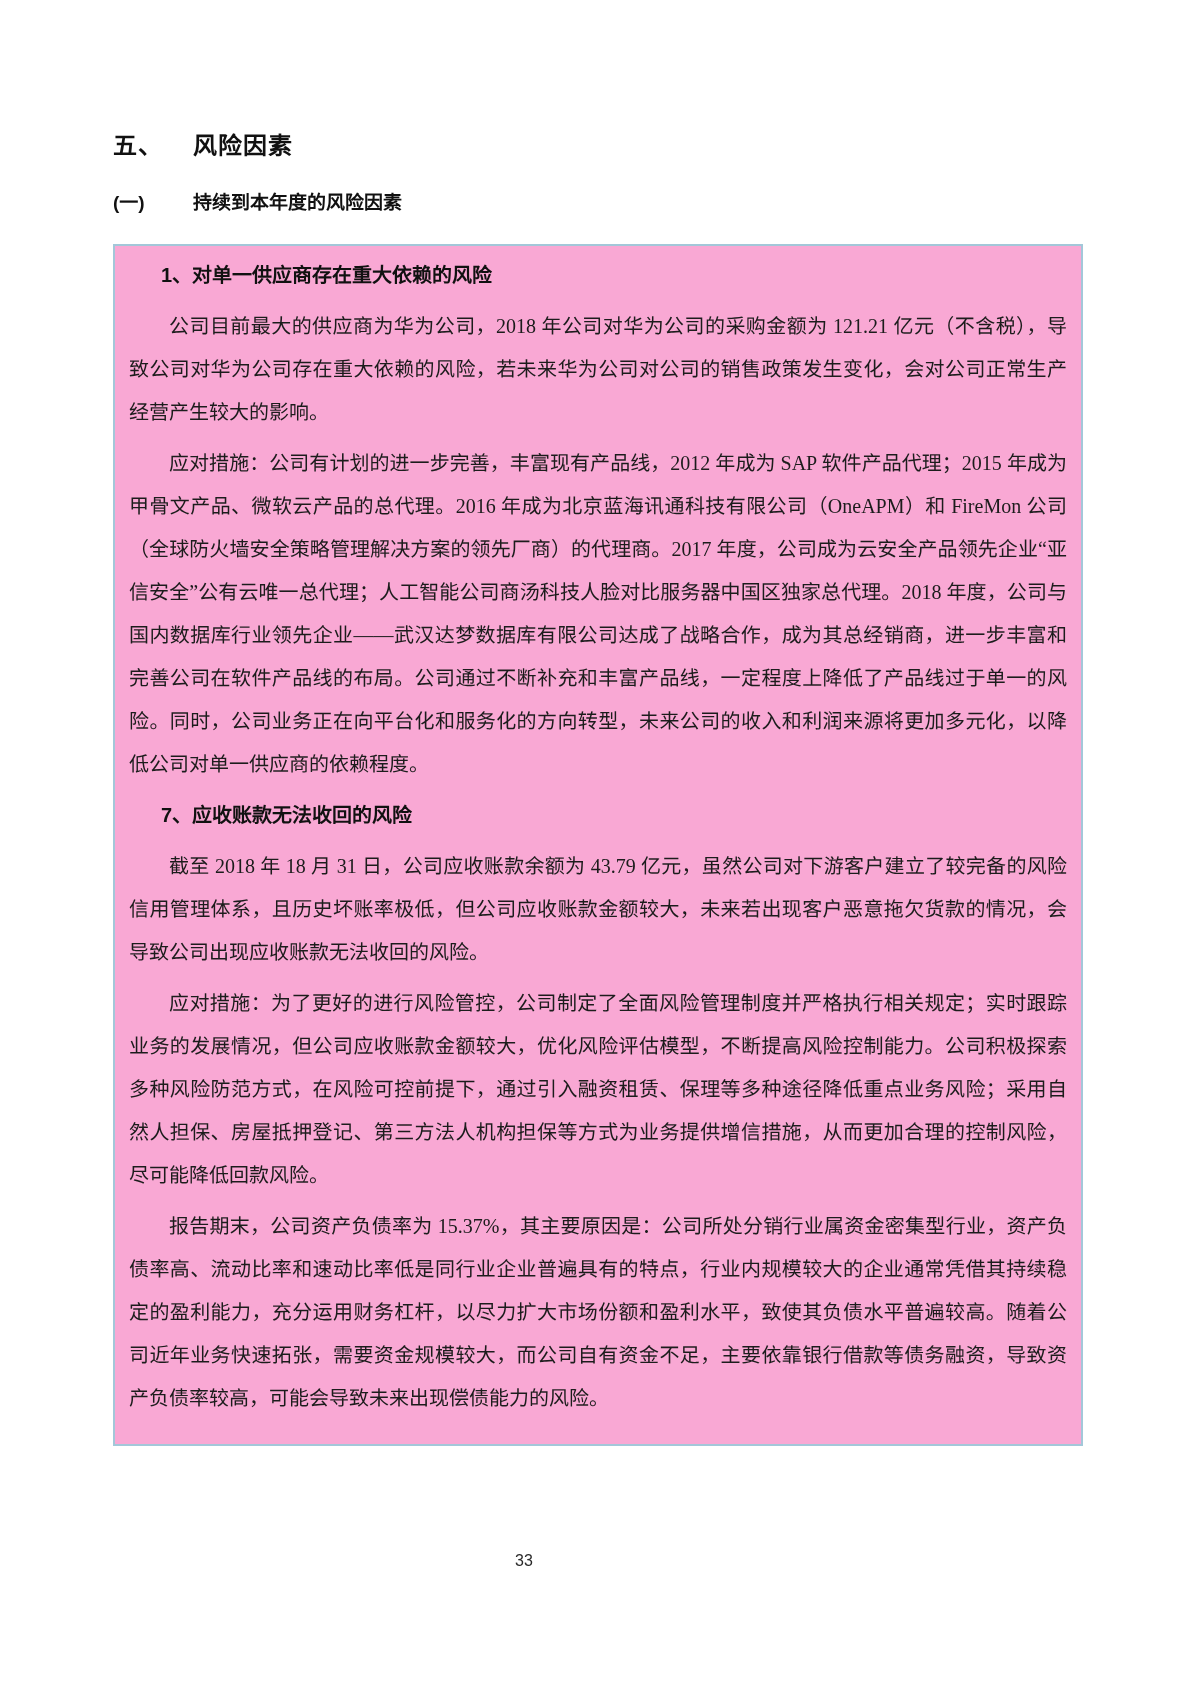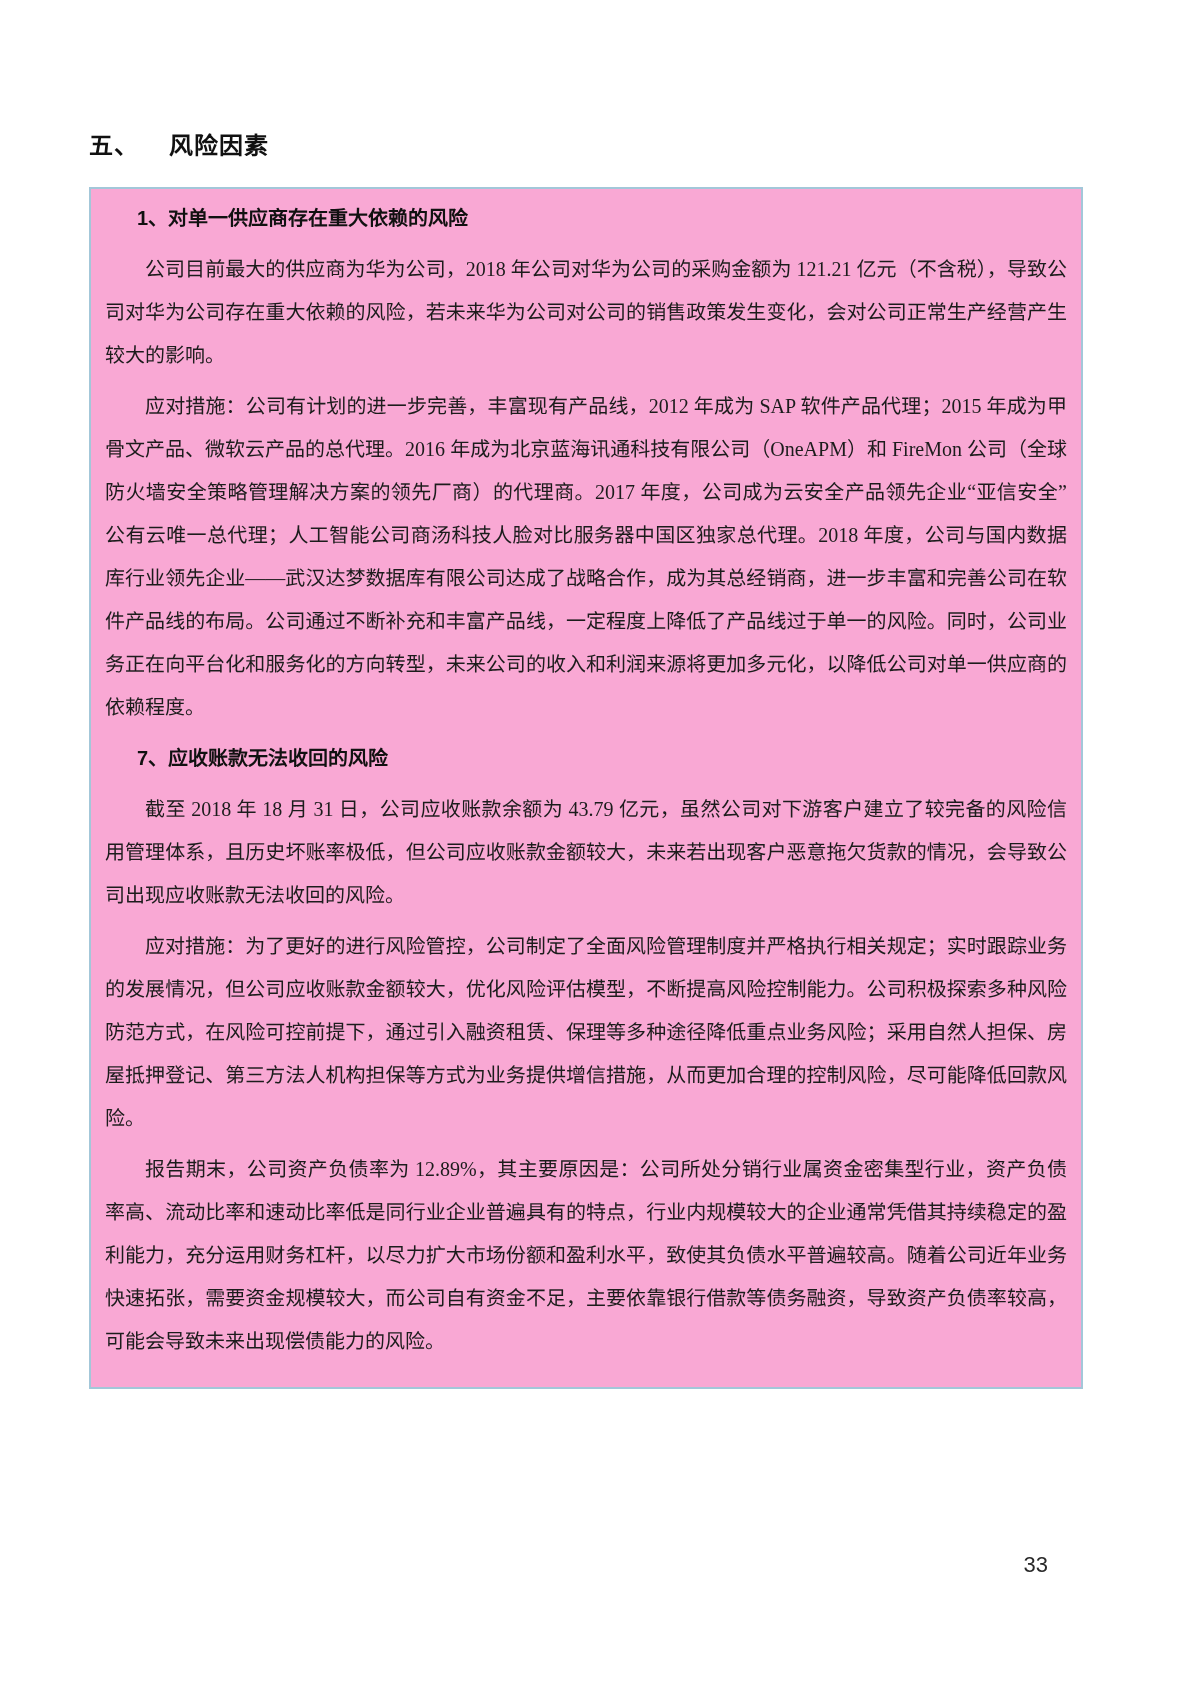--- a/index.html
+++ b/index.html
@@ -8,21 +8,21 @@
     background: #ffffff;
   }
   body {
     width: 1200px;
     min-height: 1697px;
     font-family: "Liberation Serif", "DejaVu Serif", serif;
     color: #1c1c1c;
     position: relative;
   }
   .content {
-    padding: 126px 117px 0 89px;
+    padding: 126px 117px 0 113px;
   }
   .h1 {
     margin: 0 0 26px 0;
     font-family: "Liberation Sans", "DejaVu Sans", sans-serif;
     font-size: 24px;
     font-weight: bold;
     color: #111;
     letter-spacing: 1px;
   }
   .h1 .num { display: inline-block; width: 80px; }
@@ -57,43 +57,44 @@
     line-height: 43px;
     text-indent: 2em;
     text-align: justify;
     color: #1c1c1c;
   }
   .page-number {
     position: absolute;
     left: 0;
     width: 1048px;
     top: 1552px;
-    text-align: right;
+    text-align: center;
     font-family: "Liberation Sans", "DejaVu Sans", sans-serif;
-    font-size: 22px;
+    font-size: 16px;
     color: #2a2a2a;
   }
 </style>
 </head>
 <body>
 
 <div class="content">
 
   <h1 class="h1"><span class="num">五、</span><span>风险因素</span></h1>
 
+  <h2 class="h2"><span class="num">(一)</span><span>持续到本年度的风险因素</span></h2>
 
   <div class="risk-box">
 
     <h3>1、对单一供应商存在重大依赖的风险</h3>
     <p>公司目前最大的供应商为华为公司，2018 年公司对华为公司的采购金额为 121.21 亿元（不含税），导致公司对华为公司存在重大依赖的风险，若未来华为公司对公司的销售政策发生变化，会对公司正常生产经营产生较大的影响。</p>
     <p>应对措施：公司有计划的进一步完善，丰富现有产品线，2012 年成为 SAP 软件产品代理；2015 年成为甲骨文产品、微软云产品的总代理。2016 年成为北京蓝海讯通科技有限公司（OneAPM）和 FireMon 公司（全球防火墙安全策略管理解决方案的领先厂商）的代理商。2017 年度，公司成为云安全产品领先企业“亚信安全”公有云唯一总代理；人工智能公司商汤科技人脸对比服务器中国区独家总代理。2018 年度，公司与国内数据库行业领先企业——武汉达梦数据库有限公司达成了战略合作，成为其总经销商，进一步丰富和完善公司在软件产品线的布局。公司通过不断补充和丰富产品线，一定程度上降低了产品线过于单一的风险。同时，公司业务正在向平台化和服务化的方向转型，未来公司的收入和利润来源将更加多元化，以降低公司对单一供应商的依赖程度。</p>
 
     <h3>7、应收账款无法收回的风险</h3>
     <p>截至 2018 年 18 月 31 日，公司应收账款余额为 43.79 亿元，虽然公司对下游客户建立了较完备的风险信用管理体系，且历史坏账率极低，但公司应收账款金额较大，未来若出现客户恶意拖欠货款的情况，会导致公司出现应收账款无法收回的风险。</p>
     <p>应对措施：为了更好的进行风险管控，公司制定了全面风险管理制度并严格执行相关规定；实时跟踪业务的发展情况，但公司应收账款金额较大，优化风险评估模型，不断提高风险控制能力。公司积极探索多种风险防范方式，在风险可控前提下，通过引入融资租赁、保理等多种途径降低重点业务风险；采用自然人担保、房屋抵押登记、第三方法人机构担保等方式为业务提供增信措施，从而更加合理的控制风险，尽可能降低回款风险。</p>
 
-    <p>报告期末，公司资产负债率为 12.89%，其主要原因是：公司所处分销行业属资金密集型行业，资产负债率高、流动比率和速动比率低是同行业企业普遍具有的特点，行业内规模较大的企业通常凭借其持续稳定的盈利能力，充分运用财务杠杆，以尽力扩大市场份额和盈利水平，致使其负债水平普遍较高。随着公司近年业务快速拓张，需要资金规模较大，而公司自有资金不足，主要依靠银行借款等债务融资，导致资产负债率较高，可能会导致未来出现偿债能力的风险。</p>
+    <p>报告期末，公司资产负债率为 15.37%，其主要原因是：公司所处分销行业属资金密集型行业，资产负债率高、流动比率和速动比率低是同行业企业普遍具有的特点，行业内规模较大的企业通常凭借其持续稳定的盈利能力，充分运用财务杠杆，以尽力扩大市场份额和盈利水平，致使其负债水平普遍较高。随着公司近年业务快速拓张，需要资金规模较大，而公司自有资金不足，主要依靠银行借款等债务融资，导致资产负债率较高，可能会导致未来出现偿债能力的风险。</p>
 
   </div>
 
 </div>
 
 <div class="page-number">33</div>
 
 </body></html>

